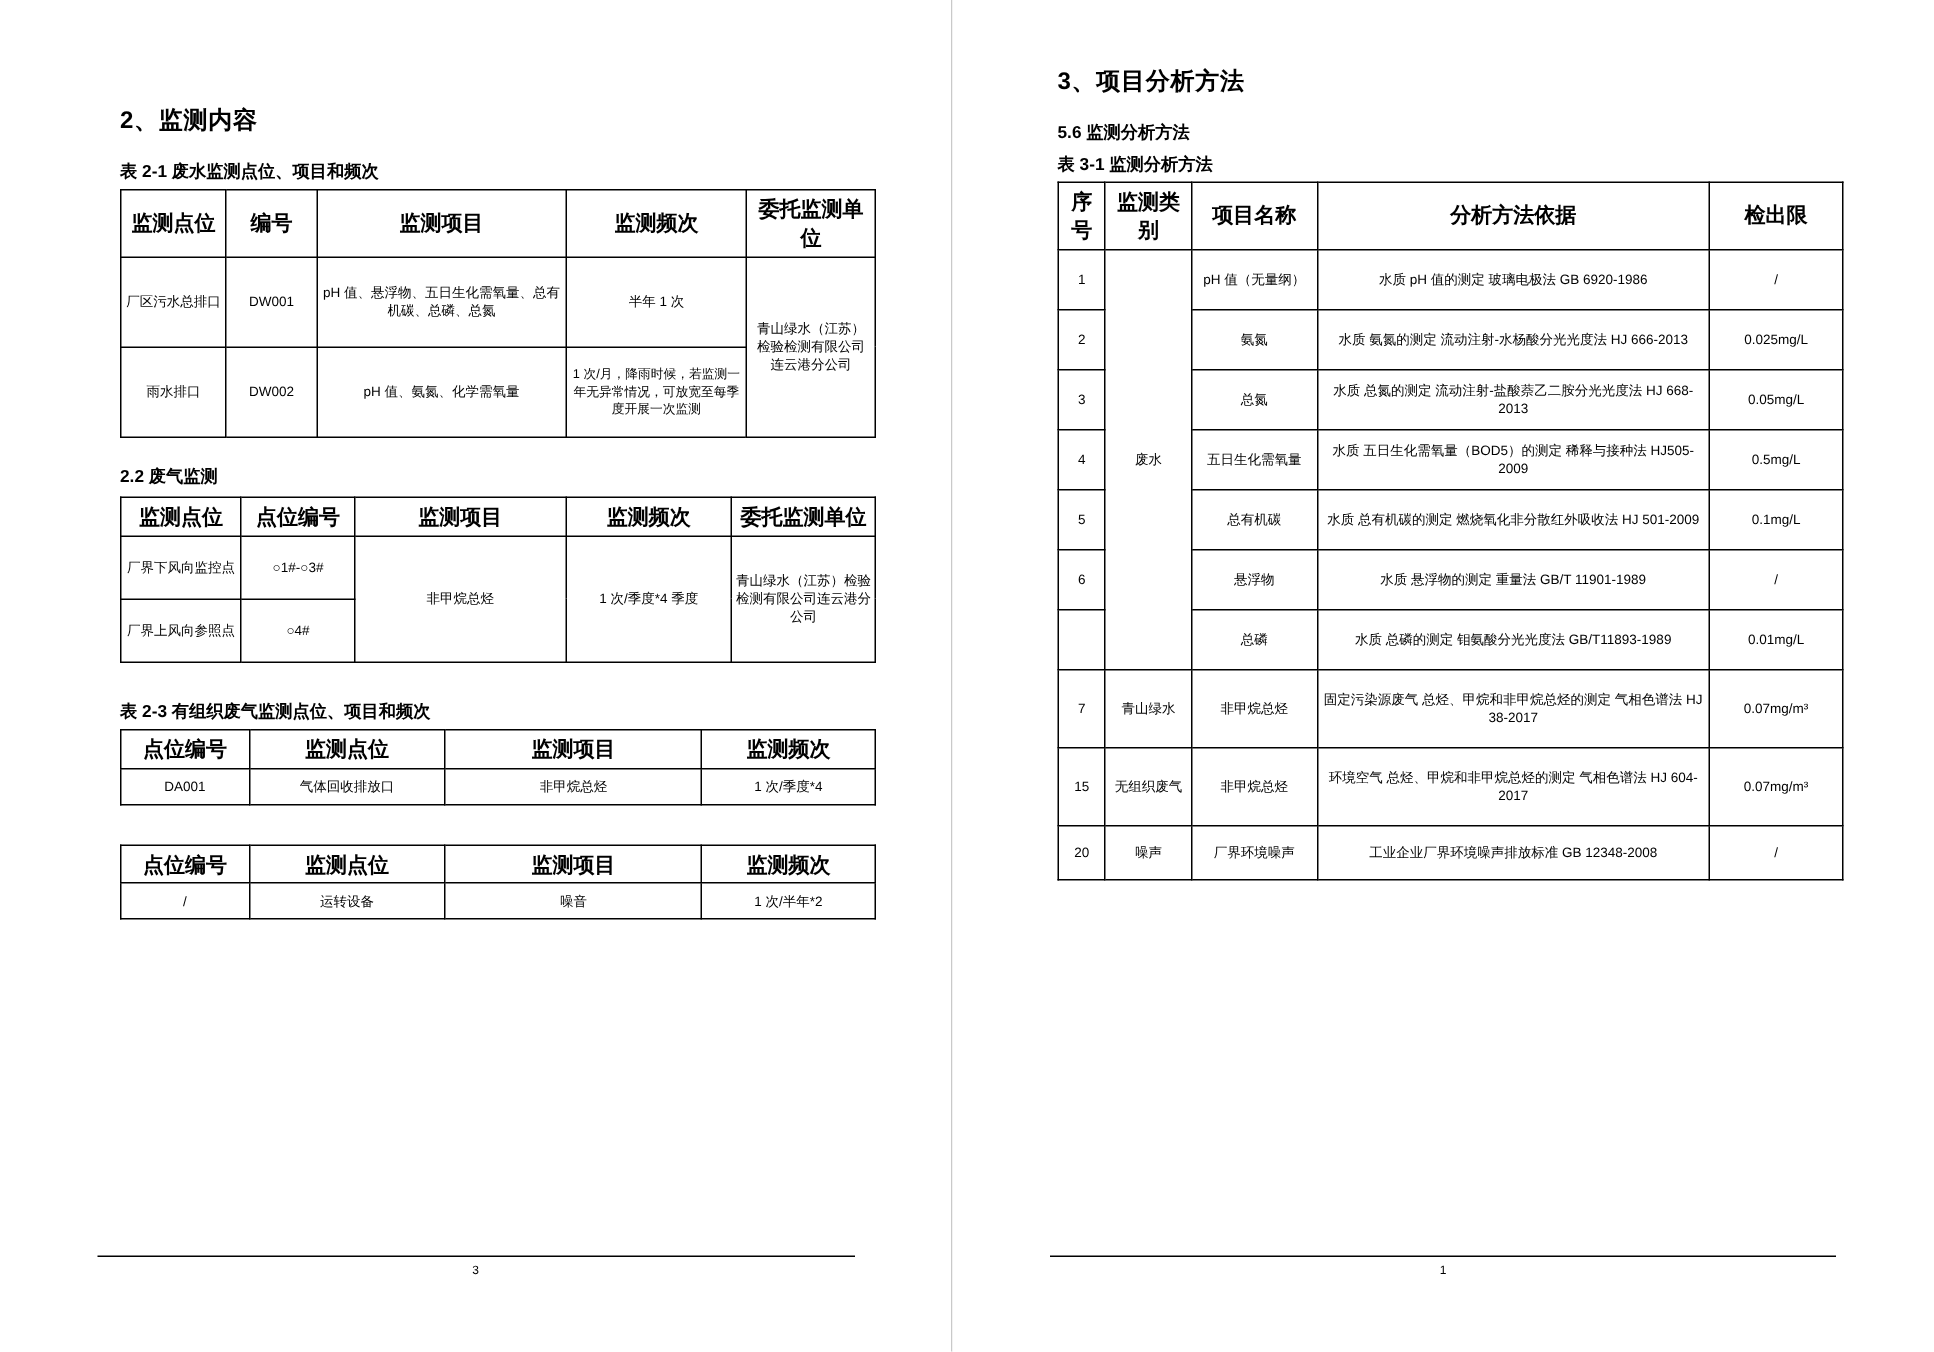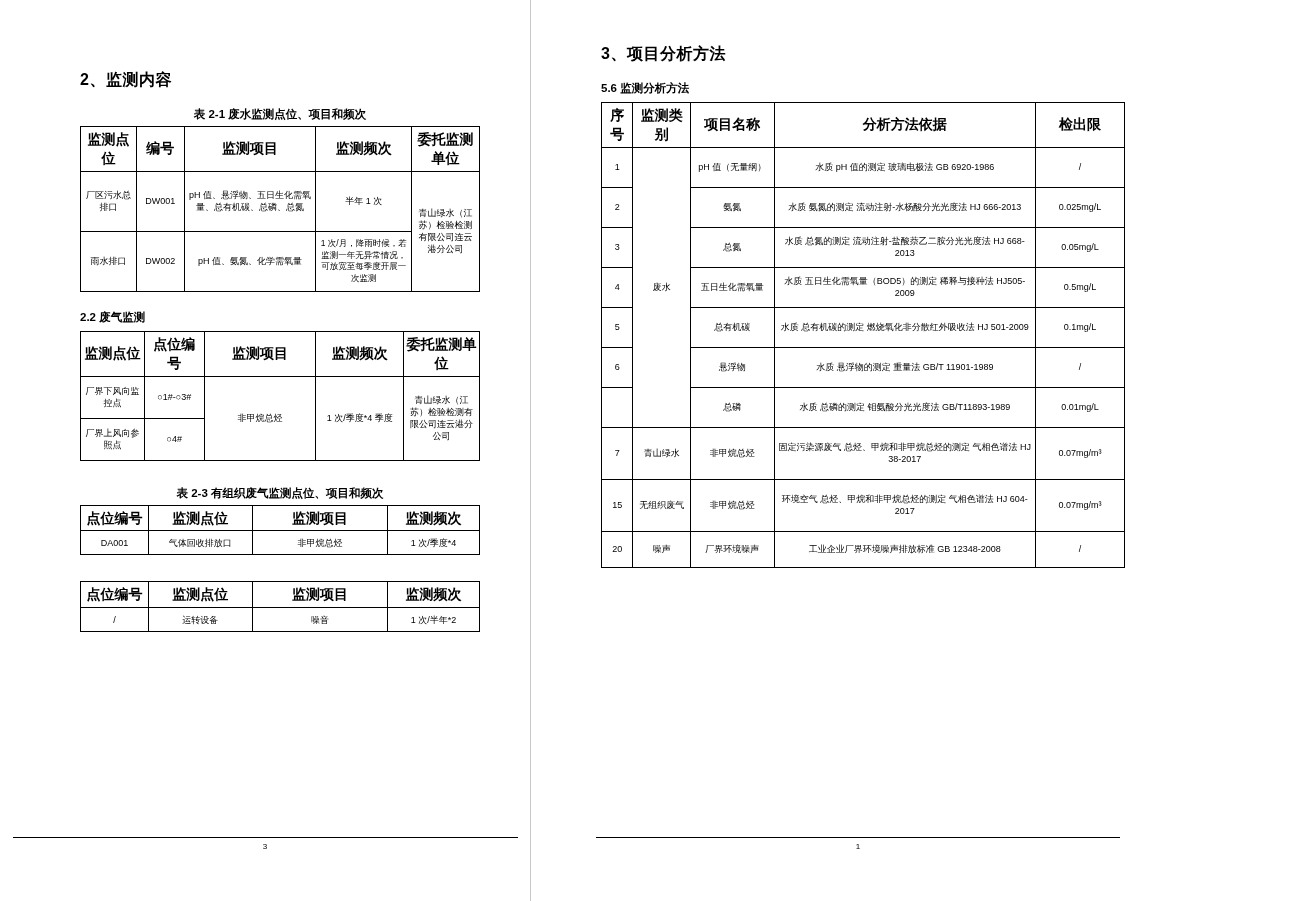--- a/index.html
+++ b/index.html
@@ -21,21 +21,21 @@
     height: 901px;
     box-sizing: border-box;
   }
   .page {
     position: relative;
     background: #fff;
     box-sizing: border-box;
     height: 901px;
   }
   .page-left {
-    width: 531px;
+    width: 635px;
     border-right: 1px solid #c9c9c9;
     padding: 70px 50px 0 80px;
   }
   .page-right {
     width: 654px;
     padding: 44px 60px 0 70px;
   }
   h1.sec {
     font-family: "Liberation Sans", "DejaVu Sans", sans-serif;
     font-size: 16px;
@@ -43,21 +43,20 @@
     margin: 0 0 16px 0;
     letter-spacing: 0.5px;
   }
   h2.subsec {
     font-family: "Liberation Sans", "DejaVu Sans", sans-serif;
     font-size: 11.5px;
     font-weight: bold;
     margin: 0 0 6px 0;
   }
   .tbl-caption {
-    text-align: center;
     font-family: "Liberation Sans", "DejaVu Sans", sans-serif;
     font-size: 11.5px;
     font-weight: bold;
     margin: 3px 0 4px 0;
   }
   table {
     border-collapse: collapse;
     width: 100%;
     font-size: 9px;
     font-family: "Liberation Sans", "DejaVu Sans", sans-serif;
@@ -243,20 +242,21 @@
       <div class="pgnum">3</div>
     </div>
   </div>
 
   <div class="page page-right">
 
     <h1 class="sec">3、项目分析方法</h1>
 
     <h2 class="subsec">5.6 监测分析方法</h2>
 
+    <div class="tbl-caption">表 3-1  监测分析方法</div>
 
     <table>
       <colgroup>
         <col style="width:6%">
           <col style="width:11%">
           <col style="width:16%">
           <col style="width:50%">
           <col style="width:17%">
       </colgroup>
       <thead>

